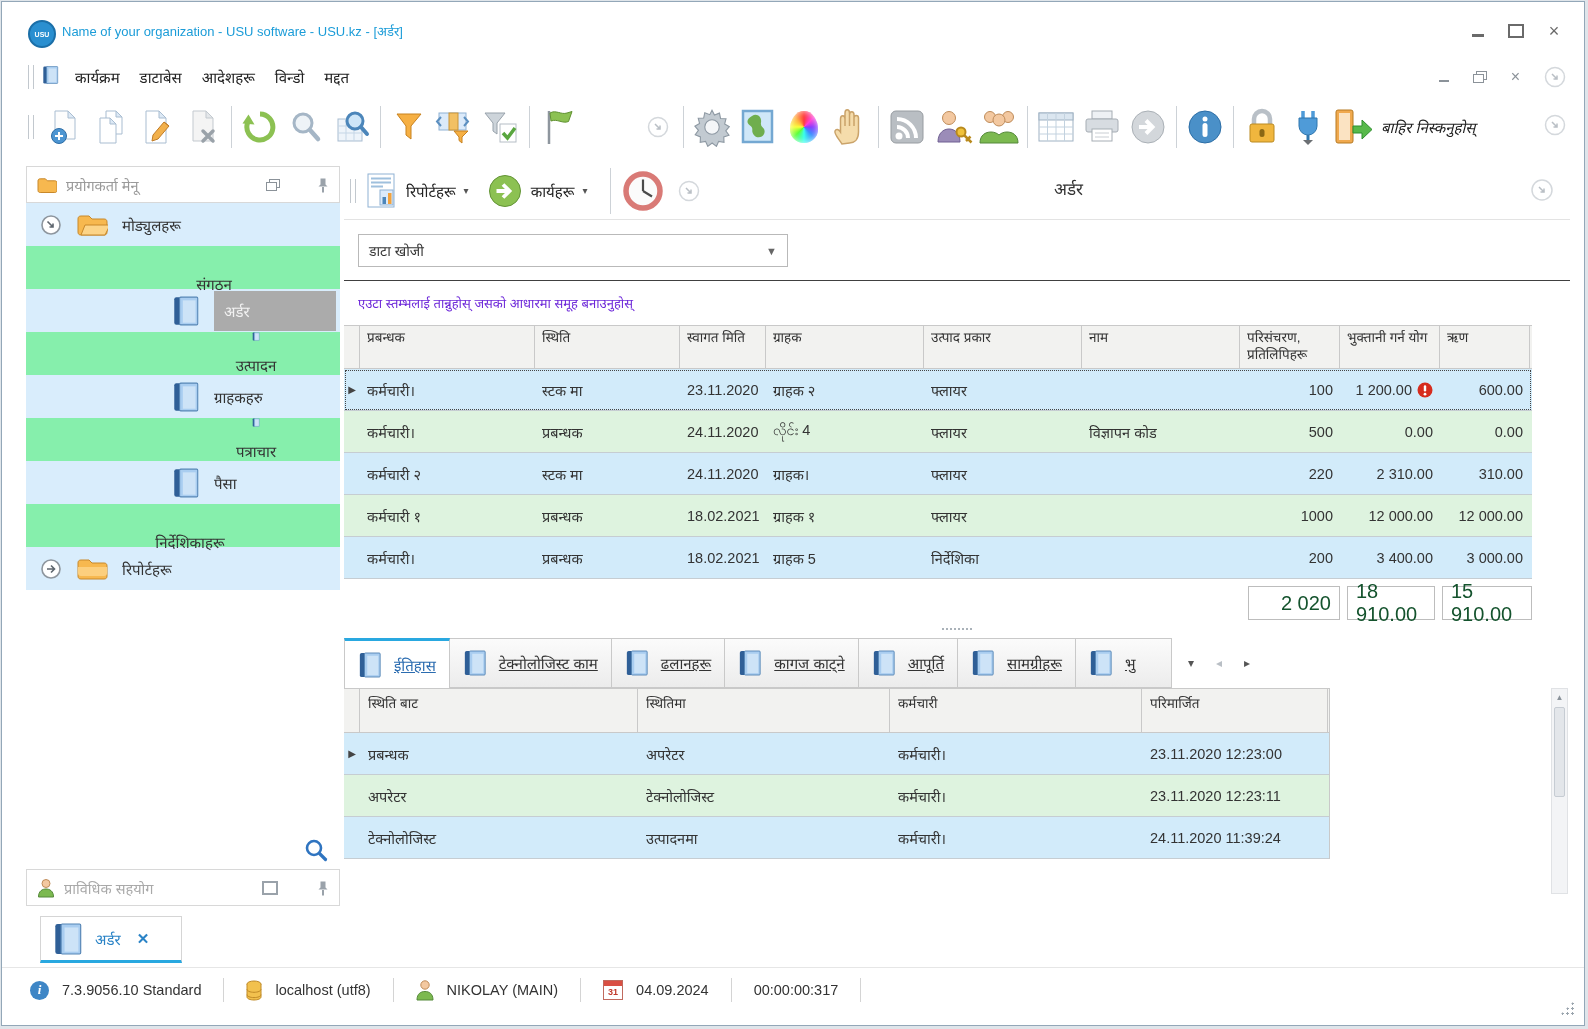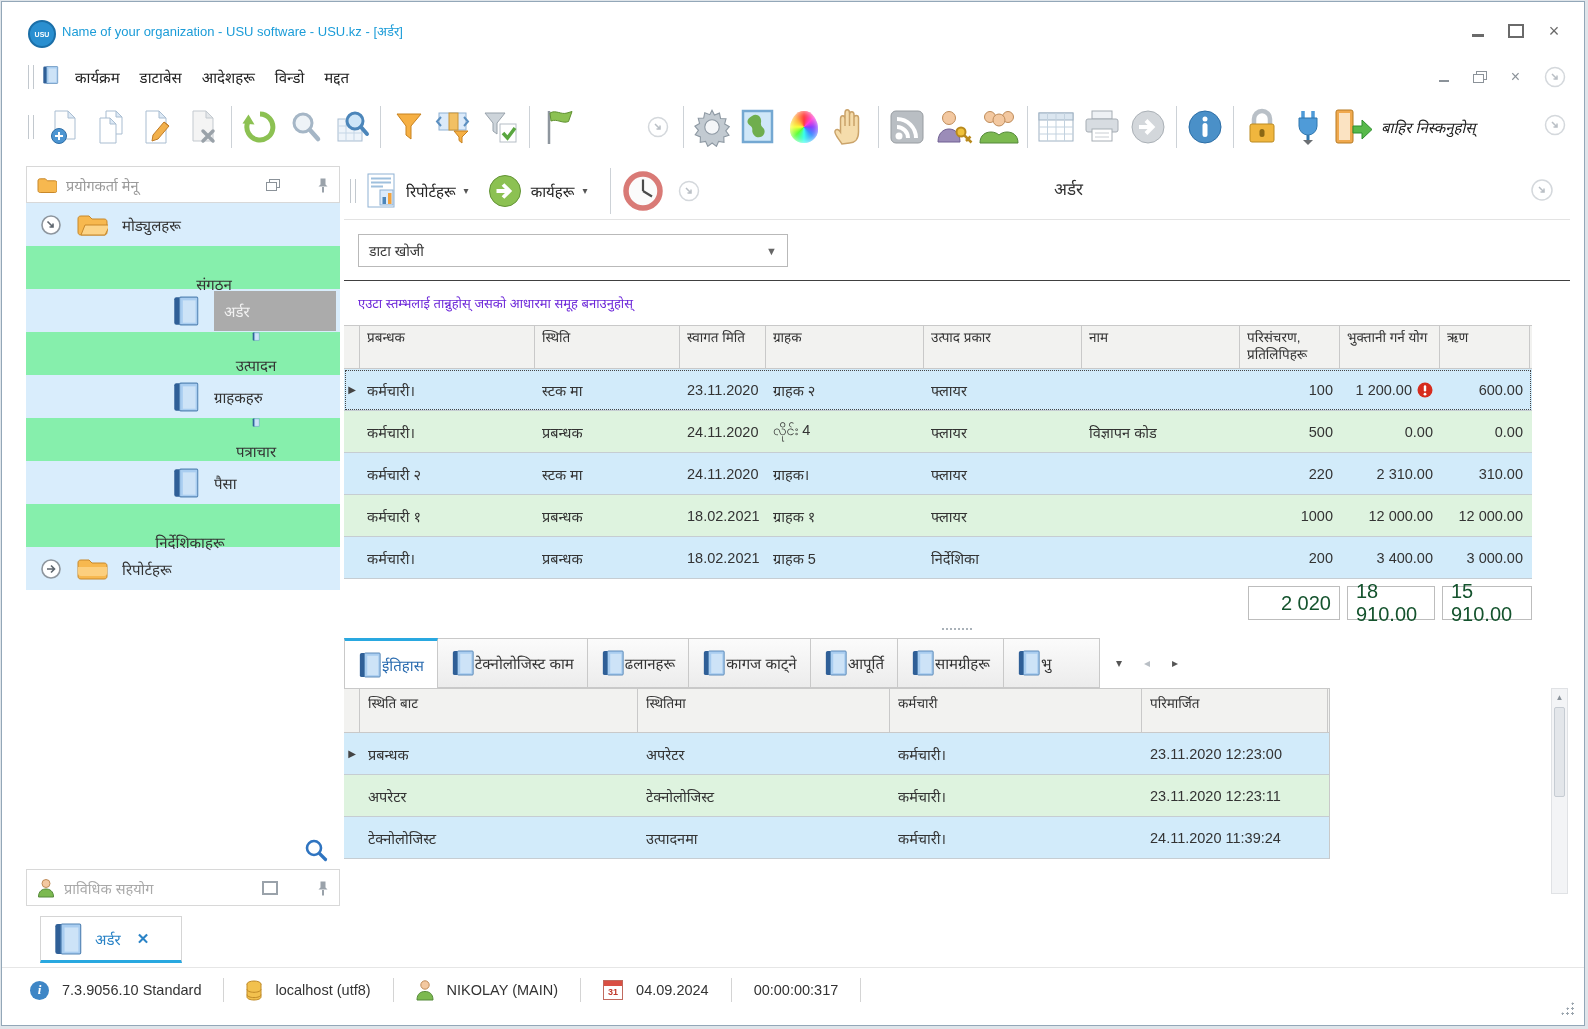--- a/index.html
+++ b/index.html
@@ -83,21 +83,21 @@
   .rowmark{font-size:10px;color:#444;}
   .script-cell{color:#7a7a7a;font-size:13px;}
   .totals{display:flex;justify-content:flex-end;gap:7px;width:1188px;margin-top:7px;}
   .tot{border:1px solid #bdbdbd;height:34px;display:flex;align-items:center;justify-content:flex-end;padding:0 8px;font-size:20px;color:#14532d;box-sizing:border-box;}
   .tw1{width:92px;}.tw2{width:88px;}.tw3{width:90px;}
   .splitter{height:18px;display:flex;align-items:center;justify-content:center;gap:2px;}
   .splitter i{width:2px;height:2px;background:#aab2b9;display:block;}
 
   
   .tabs{display:flex;height:50px;position:relative;align-items:stretch;}
-  .tab{display:flex;align-items:center;gap:0;padding:0 13px;background:linear-gradient(#fbfbfb,#ececec);border:1px solid #c9c9c9;border-left:none;font-size:15px;color:#333;white-space:nowrap;cursor:pointer;box-sizing:border-box;}
+  .tab{display:flex;align-items:center;gap:12px;padding:0 13px;background:linear-gradient(#fbfbfb,#ececec);border:1px solid #c9c9c9;border-left:none;font-size:15px;color:#333;white-space:nowrap;cursor:pointer;box-sizing:border-box;text-decoration:underline;}
   .tab:first-child{border-left:1px solid #c9c9c9;}
   .tab.active{background:#fff;border-top:3px solid #29a8e0;border-bottom:none;color:#2b6cb0;}
   .tab.cut{width:96px;overflow:hidden;}
   .tabbtns{display:flex;align-items:center;gap:22px;padding-left:16px;color:#555;font-size:12px;}
   .tb-dis{color:#b9bfc5;}
 
   
   .detail{position:relative;height:208px;}
   .dgrid{width:986px;border-right:1px solid #c9c9c9;box-sizing:border-box;}
   .dhead{display:flex;height:45px;background:#f2f2f0;border-top:1px solid #c9c9c9;border-bottom:1px solid #c9c9c9;box-sizing:border-box;}

